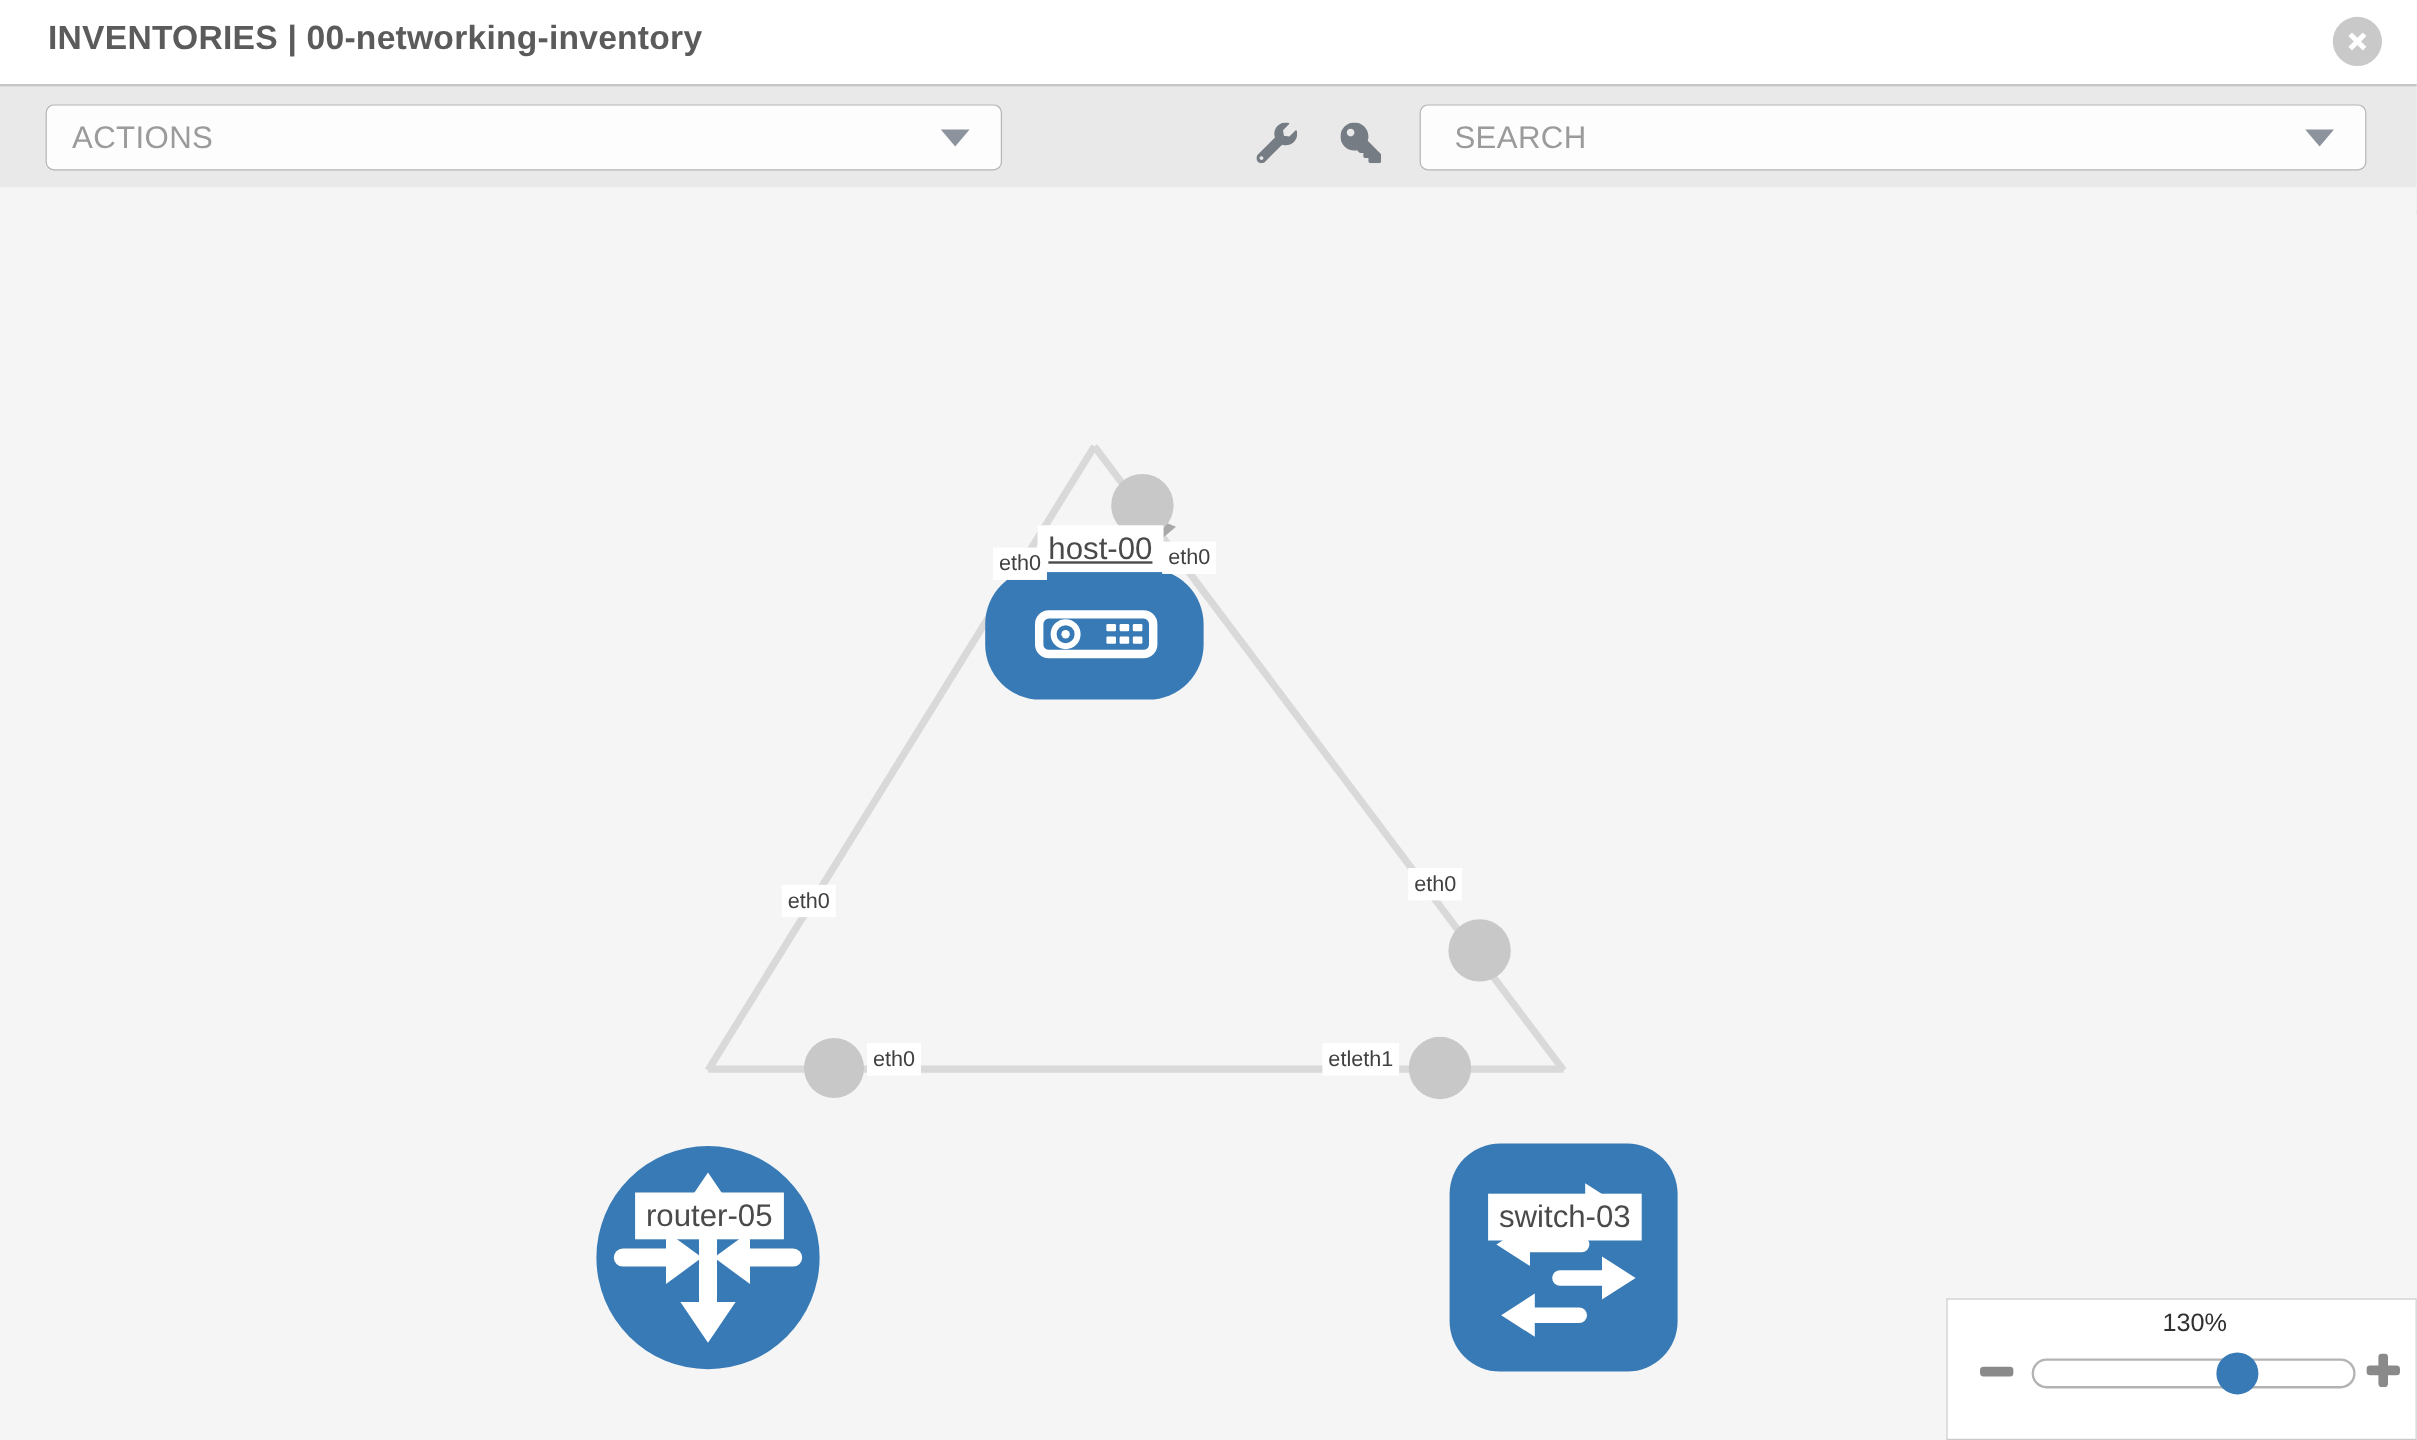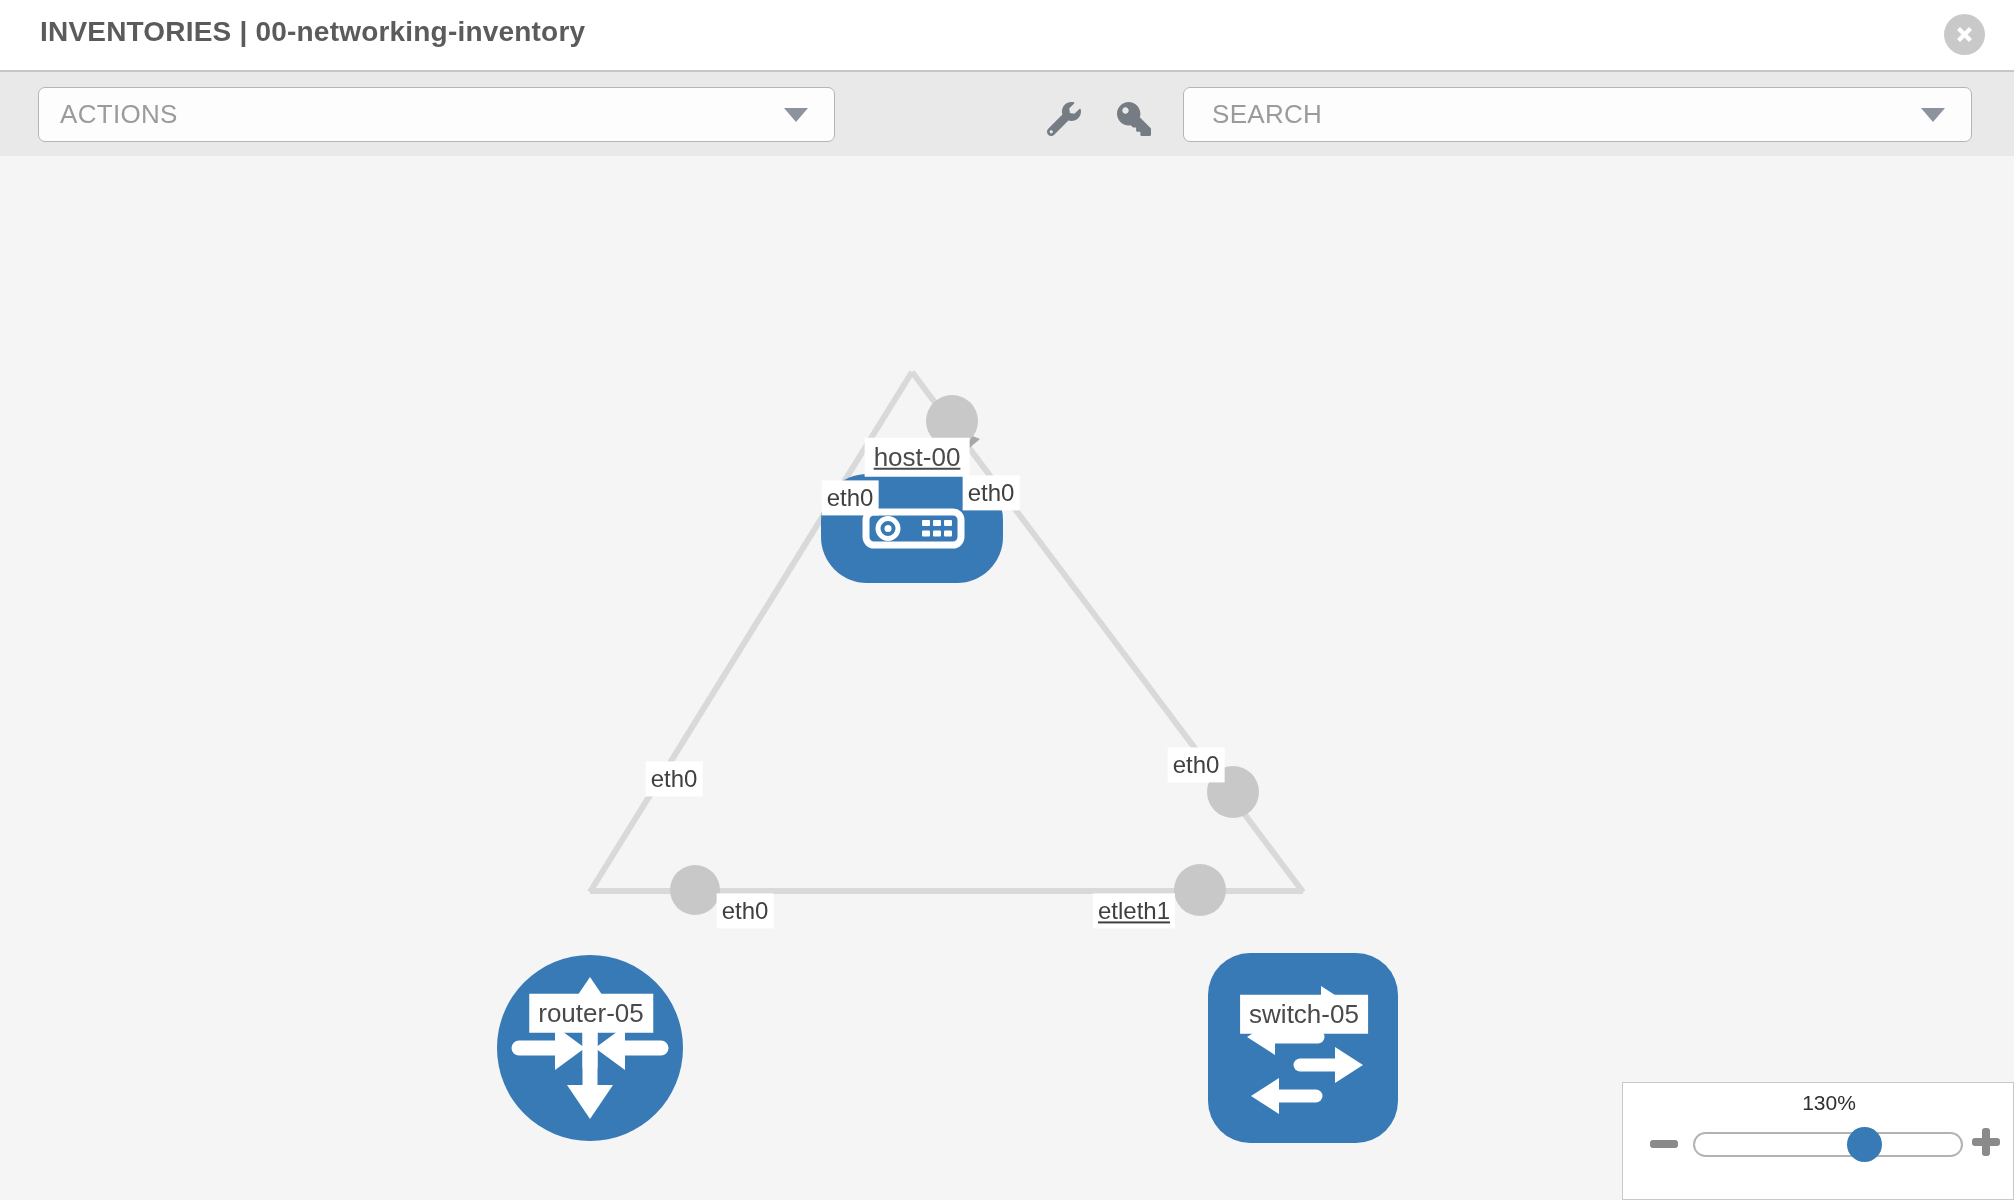--- a/index.html
+++ b/index.html
@@ -73,21 +73,21 @@
   .node svg { position:absolute; left:0; top:0; }
 
   .node-label {
     position:absolute; transform:translate(-50%,-50%);
     background:#ffffff; color:#4a4a4a;
     font-size:26px; padding:3px 9px; white-space:nowrap; line-height:1.25;
   }
   .if-label {
     position:absolute; transform:translate(-50%,-50%);
     background:#ffffff; color:#404040;
-    font-size:24px; padding:2px 5px; white-space:nowrap; line-height:1.3;margin-top:28px;
+    font-size:18px; padding:2px 5px; white-space:nowrap; line-height:1.3;
   }
 
   
   .zoom-panel {
     position:absolute; left:1622px; top:1082px; width:392px; height:118px;
     background:#ffffff; border:1px solid #c9c9c9;padding-left:28px;
   }
   .zoom-level {
     position:absolute; left:131px; top:8px; width:150px;
     text-align:center; font-size:21px; color:#2f2f2f;
@@ -213,28 +213,28 @@
           <polygon points="155,112 127,94 127,130" stroke="none"></polygon>
           <line x1="108" y1="143" x2="68" y2="143"></line>
           <polygon points="43,143 71,125 71,161" stroke="none"></polygon>
         </g>
       </svg>
     </span>
   </div>
 
   <div class="node-label" style="left:917px; top:301px;text-decoration:underline;">host-00</div>
   <div class="node-label" style="left:591px; top:857px;">router-05</div>
-  <div class="node-label" style="left:1304px; top:858px;">switch-05</div>
+  <div class="node-label" style="left:1304px; top:858px;">switch-03</div>
 
   <div class="if-label" style="left:850px;  top:314px;">eth0</div>
   <div class="if-label" style="left:991px;  top:309px;">eth0</div>
   <div class="if-label" style="left:674px;  top:595px;">eth0</div>
   <div class="if-label" style="left:1196px; top:581px;">eth0</div>
   <div class="if-label" style="left:745px;  top:727px;">eth0</div>
-  <div class="if-label" style="left:1134px; top:727px;text-decoration:underline;">etleth1</div>
+  <div class="if-label" style="left:1134px; top:727px;">etleth1</div>
 </div>
 
 <div class="zoom-panel">
   <div class="zoom-level">130%</div>
   <div class="zoom-minus">
     <span>
       <svg width="28" height="10" viewBox="0 0 28 10">
           <rect x="0" y="1" width="28" height="8" rx="3" fill="#8a8a8a"></rect>
         </svg>
     </span>

